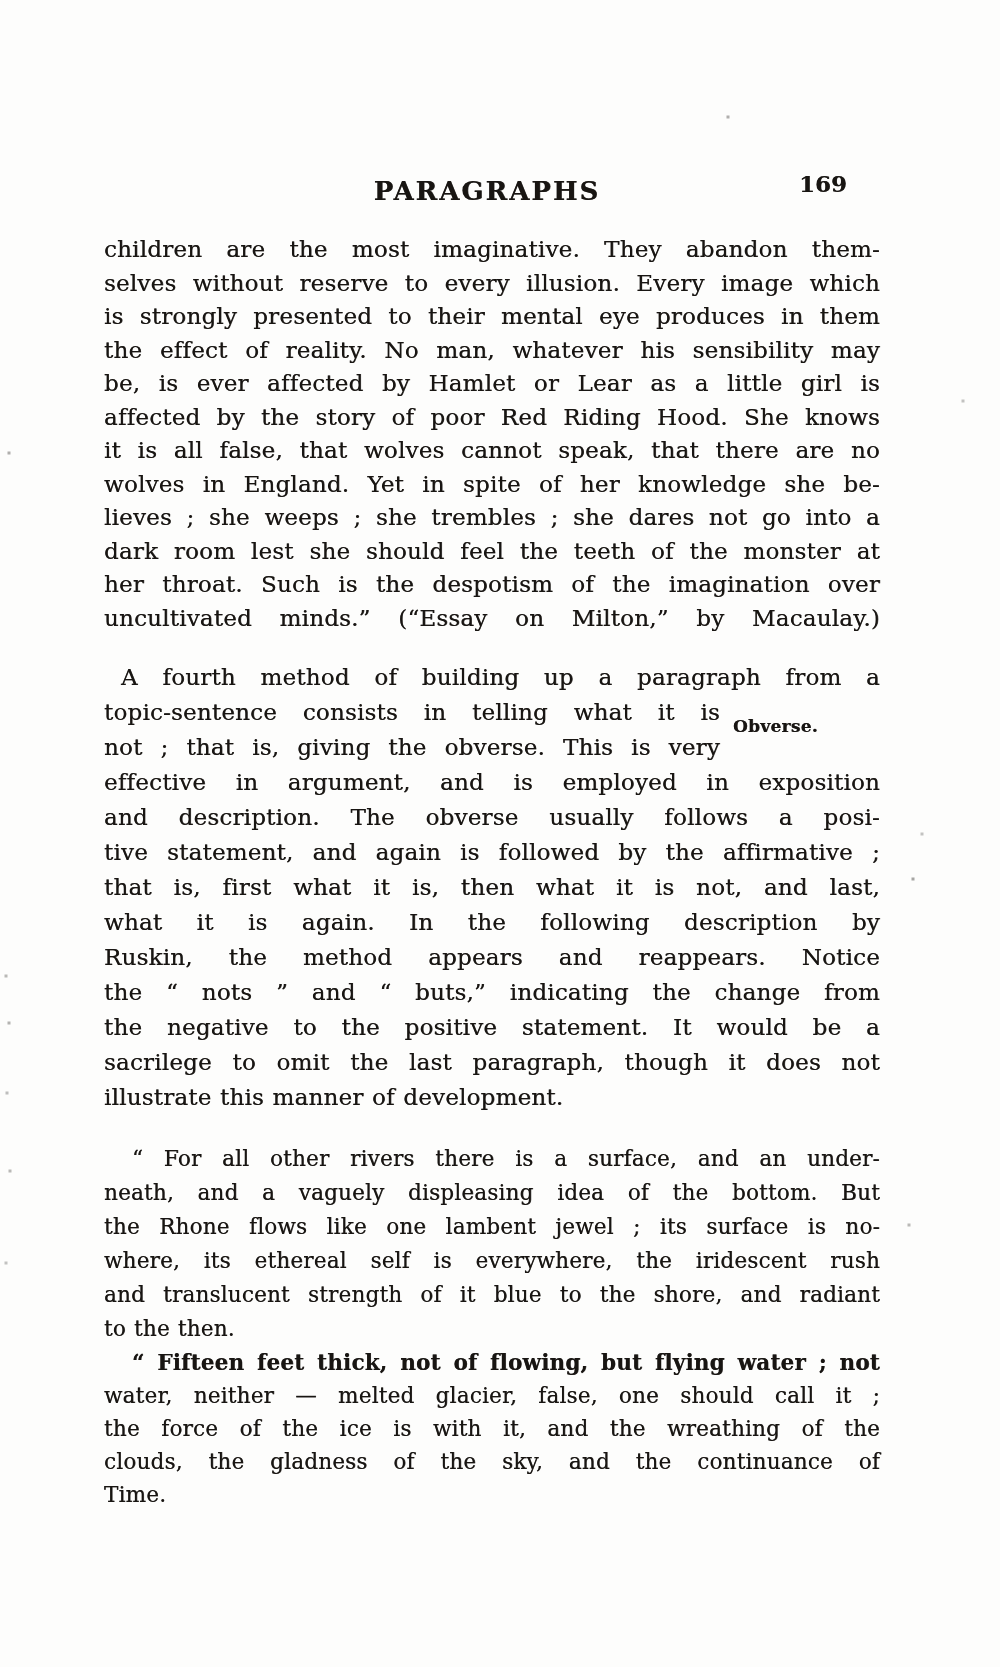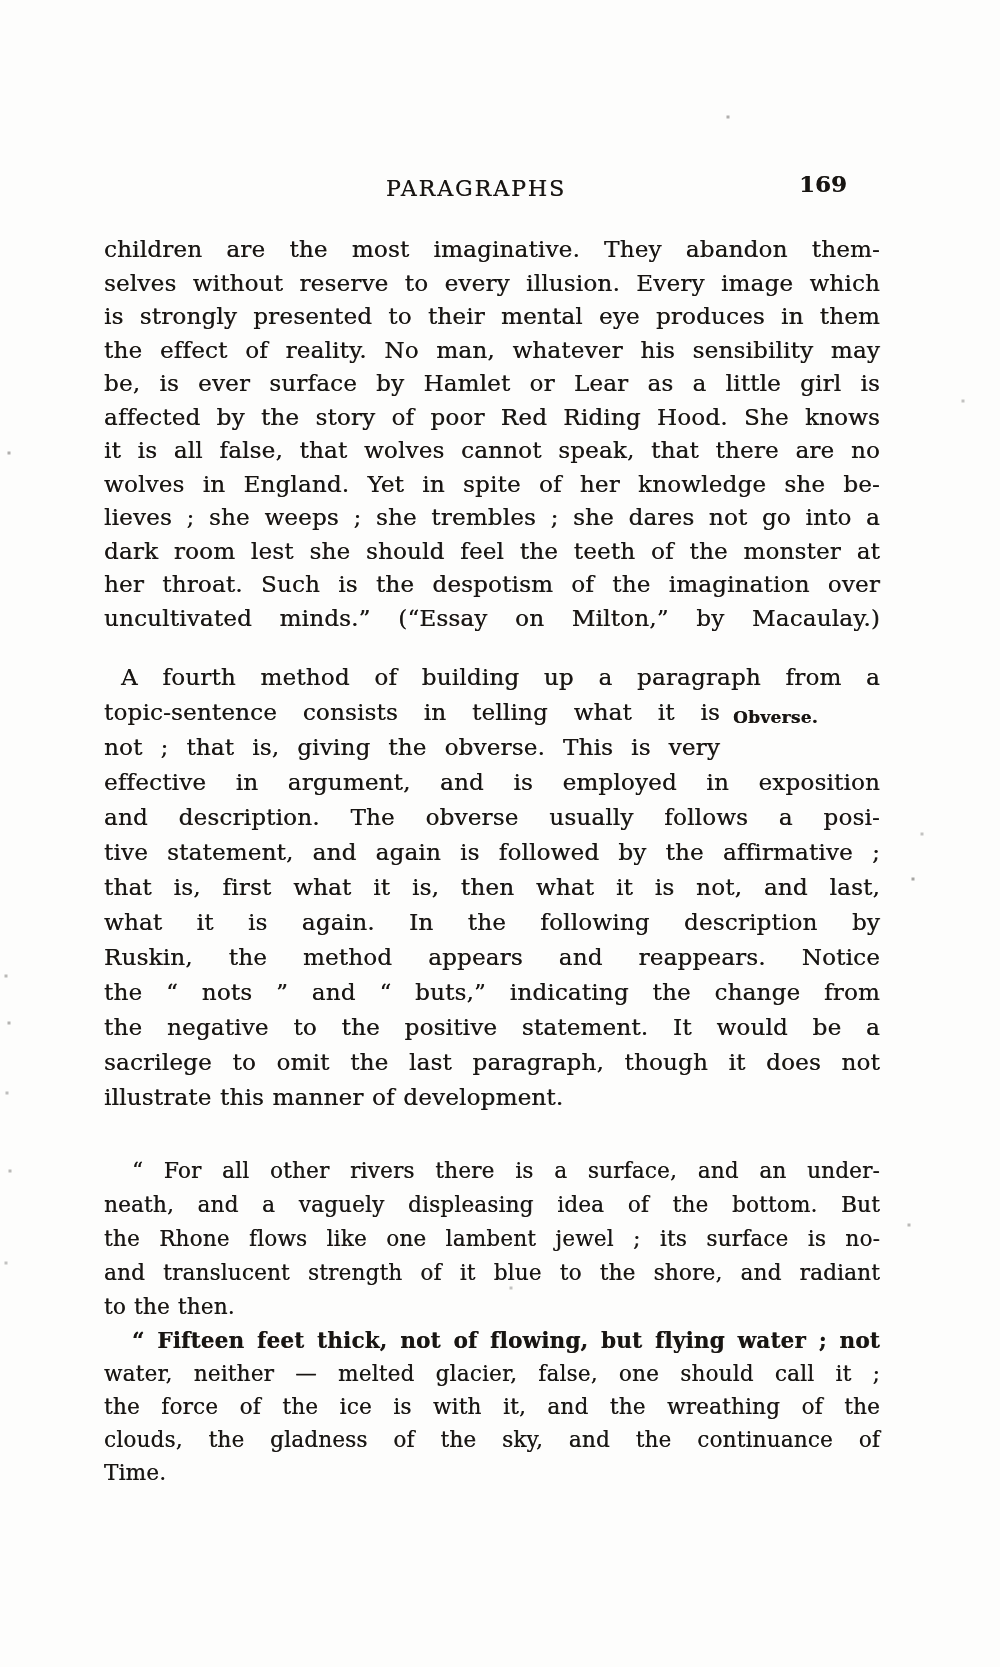--- a/index.html
+++ b/index.html
@@ -18,49 +18,49 @@
     left:104px;top:0;
     width:776px;
   }
   .running-header{
     position:relative;
     height:28px;
     margin-top:176px;
   }
   .rh-title{
     position:absolute;
-    left:372px;top:0;
+    left:383px;top:0;
     transform:translateX(-50%);
-    font-size:22px;
+    font-size:26px;
     letter-spacing:2px;
-    font-weight:400;
+    font-weight:700;
     white-space:nowrap;
   }
   .rh-num{
     position:absolute;
     right:33px;top:-6px;
     font-size:23px;
     font-weight:600;
   }
   .para{position:relative;}
   .para-1{margin-top:29px;font-size:23px;line-height:33.5px;}
   .para-2{margin-top:25px;font-size:23px;line-height:35px;}
-  .quote-1{margin-top:39px;font-size:21.5px;line-height:34px;}
+  .quote-1{margin-top:27px;font-size:21.5px;line-height:34px;}
   .quote-2{margin-top:0;font-size:21.5px;line-height:33px;}
   .line{
     text-align:justify;
     text-align-last:justify;
     word-spacing:1px;
     letter-spacing:0.2px;
   }
   .line.no-just{text-align:left;text-align-last:left;}
   .line.short{padding-right:160px;}
   .margin-note{
     position:absolute;
-    left:629px;top:40px;
+    left:629px;top:49px;
     font-size:17px;
     font-weight:700;
     letter-spacing:0.3px;
     white-space:nowrap;
   }
   .speckles{
     position:absolute;left:0;top:0;
     width:2px;height:2px;
     background:transparent;
     box-shadow:
@@ -88,21 +88,21 @@
     <div class="running-header">
       <span class="rh-title">PARAGRAPHS</span>
       <span class="rh-num">169</span>
     </div>
 
     <div class="para para-1">
         <div class="line">children are the most imaginative.  They abandon them-</div>
         <div class="line">selves without reserve to every illusion.  Every image which</div>
         <div class="line">is strongly presented to their mental eye produces in them</div>
         <div class="line">the effect of reality.  No man, whatever his sensibility may</div>
-        <div class="line">be, is ever surface by Hamlet or Lear as a little girl is</div>
+        <div class="line">be, is ever affected by Hamlet or Lear as a little girl is</div>
         <div class="line">affected by the story of poor Red Riding Hood.  She knows</div>
         <div class="line">it is all false, that wolves cannot speak, that there are no</div>
         <div class="line">wolves in England.  Yet in spite of her knowledge she be-</div>
         <div class="line">lieves ; she weeps ; she trembles ; she dares not go into a</div>
         <div class="line">dark room lest she should feel the teeth of the monster at</div>
         <div class="line">her throat.  Such is the despotism of the imagination over</div>
         <div class="line">uncultivated minds.”  (“Essay on Milton,” by Macaulay.)</div>
       </div>
 
     <div class="para para-2">
@@ -119,20 +119,21 @@
         <div class="line">the “ nots ” and “ buts,” indicating the change from</div>
         <div class="line">the negative to the positive statement.  It would be a</div>
         <div class="line">sacrilege to omit the last paragraph, though it does not</div>
         <div class="line no-just">illustrate this manner of development.</div>
       </div>
 
     <div class="para quote quote-1">
         <div class="line" style="padding-left: 28px;">“ For all other rivers there is a surface, and an under-</div>
         <div class="line">neath, and a vaguely displeasing idea of the bottom.  But</div>
         <div class="line">the Rhone flows like one lambent jewel ; its surface is no-</div>
+        <div class="line">where, its ethereal self is everywhere, the iridescent rush</div>
         <div class="line">and translucent strength of it blue to the shore, and radiant</div>
         <div class="line no-just">to the then.</div>
       </div>
 
     <div class="para quote quote-2">
         <div class="line" style="padding-left: 28px; font-weight: bold;">“ Fifteen feet thick, not of flowing, but flying water ; not</div>
         <div class="line">water, neither — melted glacier, false, one should call it ;</div>
         <div class="line">the force of the ice is with it, and the wreathing of the</div>
         <div class="line">clouds, the gladness of the sky, and the continuance of</div>
         <div class="line no-just">Time.</div>

